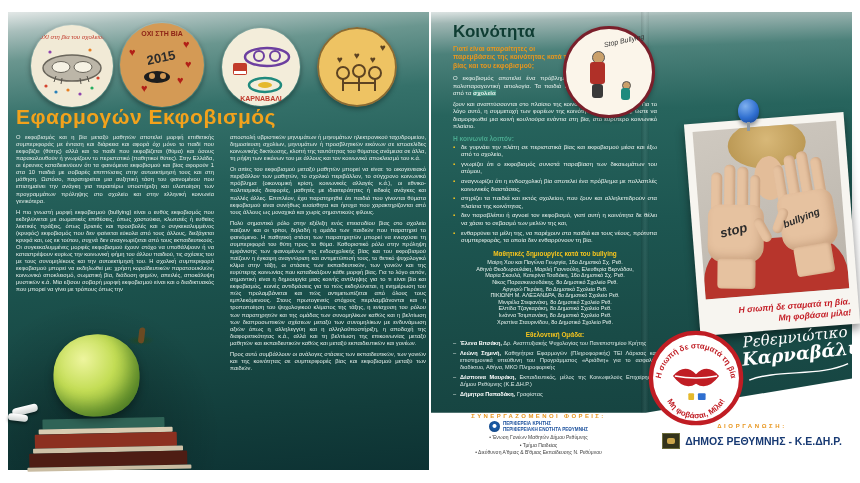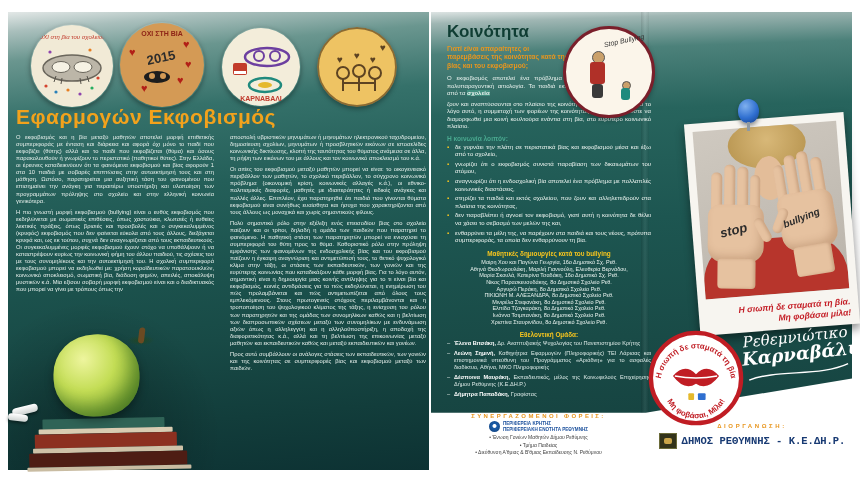--- a/index.html
+++ b/index.html
@@ -37,21 +37,21 @@
     background:radial-gradient(circle at 35% 30%,#eef59e,#c3dd55 40%,#8fb438 70%,#5f8c25 95%);
     box-shadow:inset -8px -10px 16px rgba(0,60,20,.35),0 4px 8px rgba(0,0,0,.35);}
   #apple-stem{position:absolute;left:86px;top:-6px;width:6px;height:16px;background:#6b4a22;
     border-radius:3px;transform:rotate(8deg);}
   #apple-dimple{position:absolute;left:74px;top:2px;width:28px;height:10px;border-radius:50%;
     background:radial-gradient(ellipse,rgba(40,70,10,.55),rgba(0,0,0,0) 70%);}
   .chalk{position:absolute;background:linear-gradient(180deg,#ffffff,#cfd4d2);border-radius:4px;
     box-shadow:0 2px 3px rgba(0,0,0,.4);}
 
   
-  #community{position:absolute;left:16px;top:10px;width:204px;}
+  #community{position:absolute;left:22px;top:10px;width:204px;}
   #community-heading{font-size:17px;font-weight:bold;color:#0f3d33;margin:0 0 3px 0;}
   #community-sub{width:126px;font-size:6.8px;font-weight:bold;line-height:1.25;color:#e8961e;margin:0 0 5px 0;}
   .cm-par{font-size:6px;line-height:1.25;color:#eaf3ef;text-align:justify;margin:0 0 3px 0;}
   #community-intro1{width:126px;}
   .hl{background:rgba(90,200,170,.35);font-weight:bold;}
   #community-listhead{font-size:6.6px;font-weight:bold;color:#49a88f;margin:4px 0 2px 0;}
   .cm-bullets{margin:0;padding:0;list-style:none;}
   .cm-bullets li{position:relative;padding-left:8px;font-size:6px;line-height:1.22;color:#eef5f1;
     margin-bottom:2.5px;text-align:justify;}
   .cm-bullets li::before{content:"▪";position:absolute;left:0;top:0;color:#f7c51e;font-size:6px;}
@@ -109,21 +109,21 @@
   #region-logo{width:11px;height:11px;border-radius:50%;
     background:radial-gradient(circle at 50% 45%,#ffffff 18%,#1a5ca8 30%,#123f78);}
   #region-text{font-size:4.6px;font-weight:bold;color:#1a4f9c;line-height:1.15;text-align:left;}
   #partner-items{margin-top:2px;font-size:5px;line-height:1.5;color:#3c3c3c;}
   #organizer{position:absolute;left:652px;top:423px;width:200px;text-align:center;}
   #organizer-heading{font-size:6px;font-weight:bold;letter-spacing:2.6px;color:#e8961e;}
   #organizer-row{margin-top:4px;display:flex;align-items:center;justify-content:center;gap:5px;}
   #organizer-logo{width:16px;height:14px;background:#33331a;border:1px solid #6b6b3a;
     display:flex;align-items:center;justify-content:center;}
   #organizer-logo .emblem{width:8px;height:6px;background:#caa54a;border-radius:2px;}
-  #organizer-name{font-size:10.5px;font-weight:bold;color:#183a73;white-space:nowrap;font-family:Liberation Mono, monospace;}
+  #organizer-name{font-size:10.5px;font-weight:bold;color:#183a73;white-space:nowrap;}
 </style>
 </head>
 <body>
 
 <div id="stage">
 
   <div id="panel-left" class="panel">
 
     <svg class="medallion" style="left:22px;top:12px" width="84" height="84" viewBox="0 0 84 84">
       <circle cx="42" cy="42" r="41" fill="#f1ead6"></circle>

